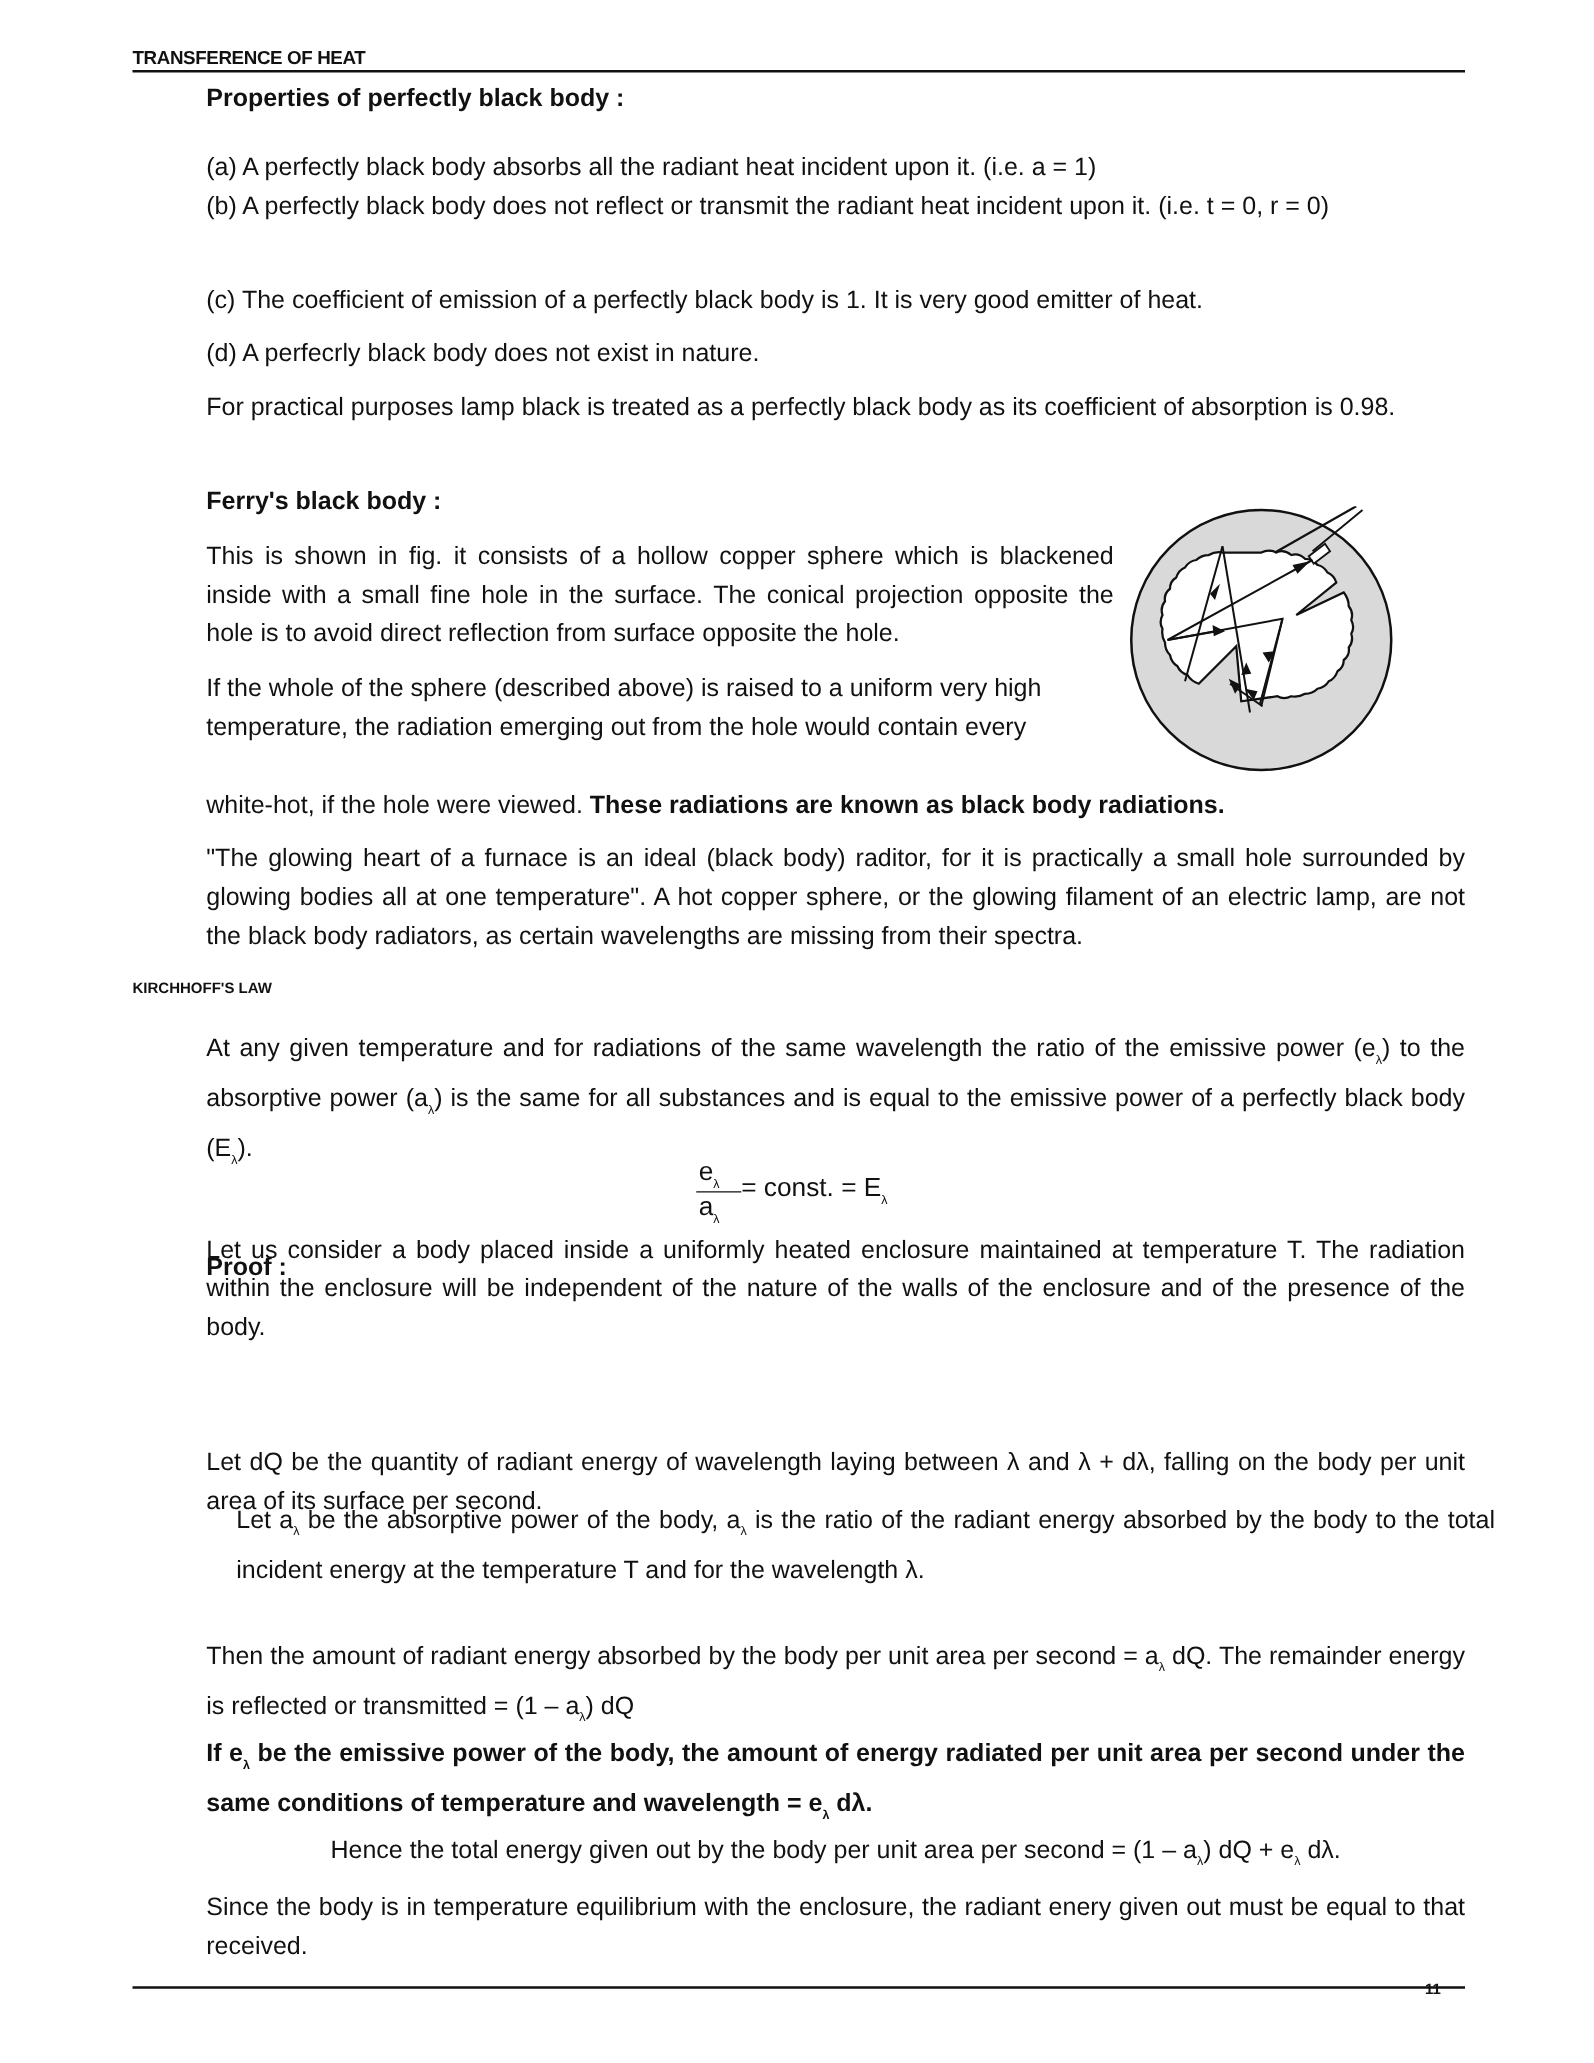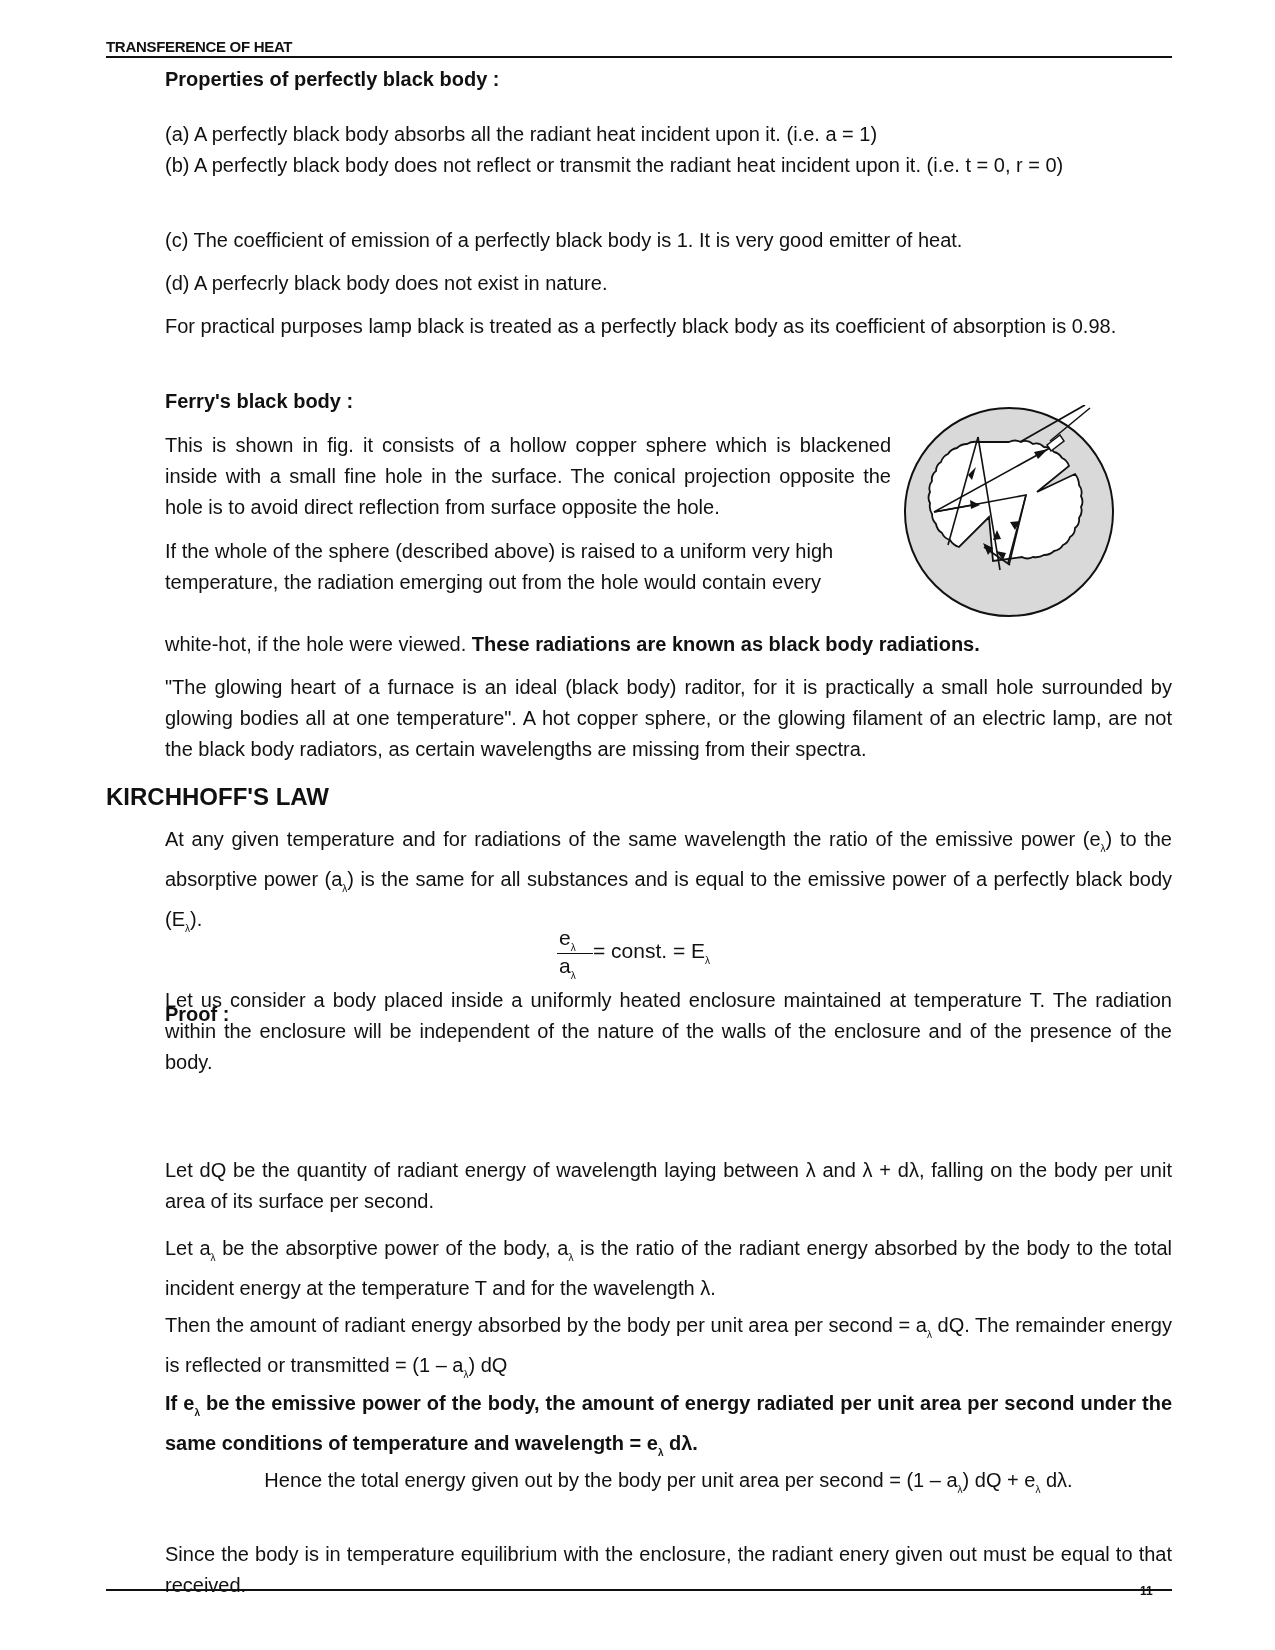--- a/index.html
+++ b/index.html
@@ -6,21 +6,21 @@
   body { width:1275px; height:1650px; position:relative; overflow:hidden; color:#111; font-family:"Liberation Sans", sans-serif; }
   .page { position:absolute; left:0; top:0; width:1116px; height:1650px; }
   .running-head { position:absolute; left:106px; top:38px; font-size:15px; font-weight:bold; letter-spacing:-0.3px; }
   .rule-top { position:absolute; left:106px; top:56px; width:1066px; height:2px; background:#111; }
   .rule-bottom { position:absolute; left:106px; top:1589px; width:1066px; height:2px; background:#111; }
   .page-num { position:absolute; left:1140px; top:1584px; font-size:12px; font-weight:bold; }
   .txt { position:absolute; font-size:20px; line-height:31px; text-align:justify; }
   .full { left:165px; width:1007px; }
   .narrow { left:165px; width:726px; }
   .h { font-weight:bold; }
-  .sect { position:absolute; left:106px; font-size:24px; font-weight:bold; }
+  .sect { position:absolute; left:106px; font-size:12px; font-weight:bold; }
   .sub { font-size:10px; vertical-align:-6px; }
   .formula { position:absolute; left:557px; top:926px; font-size:21px; }
   .frac { position:absolute; left:0; top:0; width:36px; text-align:center; }
   .frac .num { position:absolute; left:2px; top:0; }
   .frac .bar { position:absolute; left:0; top:27px; width:36px; height:1px; background:#111; }
   .frac .den { position:absolute; left:2px; top:28px; }
   .rhs { position:absolute; left:36px; top:13px; white-space:nowrap; }
   .diagram { position:absolute; left:900px; top:405px; width:260px; height:220px; }
 </style>
 </head>
@@ -82,21 +82,21 @@
       <span class="num"><span>e</span><span class="sub">λ</span></span>
       <span class="bar"></span>
       <span class="den"><span>a</span><span class="sub">λ</span></span>
     </div>
     <div class="rhs"><span>= const. = E</span><span class="sub">λ</span></div>
   </div>
 
   <div class="txt full h" style="top:999px;">Proof :</div>
   <div class="txt full" style="top:985px;">Let us consider a body placed inside a uniformly heated enclosure maintained at temperature T. The radiation within the enclosure will be independent of the nature of the walls of the enclosure and of the presence of the body.</div>
   <div class="txt full" style="top:1155px;">Let dQ be the quantity of radiant energy of wavelength laying between λ and λ + dλ, falling on the body per unit area of its surface per second.</div>
-  <div class="txt full" style="top:1233px;"><span>Let a</span><span class="sub">λ</span><span> be the absorptive power of the body, a</span><span class="sub">λ</span><span> is the ratio of the radiant energy absorbed by the body to the total incident energy at the temperature T and for the wavelength λ.</span></div>
+  <div class="txt full" style="top:1201px;margin-left:24px;"><span>Let a</span><span class="sub">λ</span><span> be the absorptive power of the body, a</span><span class="sub">λ</span><span> is the ratio of the radiant energy absorbed by the body to the total incident energy at the temperature T and for the wavelength λ.</span></div>
   <div class="txt full" style="top:1310px;"><span>Then the amount of radiant energy absorbed by the body per unit area per second = a</span><span class="sub">λ</span><span> dQ. The remainder energy is reflected or transmitted = (1 – a</span><span class="sub">λ</span><span>) dQ</span></div>
   <div class="txt full" style="top:1388px;font-weight:bold;"><span>If e</span><span class="sub">λ</span><span> be the emissive power of the body, the amount of energy radiated per unit area per second under the same conditions of temperature and wavelength = e</span><span class="sub">λ</span><span> dλ.</span></div>
   <div class="txt full" style="top:1465px; text-align:center;"><span>Hence the total energy given out by the body per unit area per second = (1 – a</span><span class="sub">λ</span><span>) dQ + e</span><span class="sub">λ</span><span> dλ.</span></div>
-  <div class="txt full" style="top:1511px;margin-top:28px;">Since the body is in temperature equilibrium with the enclosure, the radiant enery given out must be equal to that received.</div>
+  <div class="txt full" style="top:1511px;">Since the body is in temperature equilibrium with the enclosure, the radiant enery given out must be equal to that received.</div>
 
   <div class="rule-bottom"></div>
   <div class="page-num">11</div>
 </div>
 
 </body></html>

